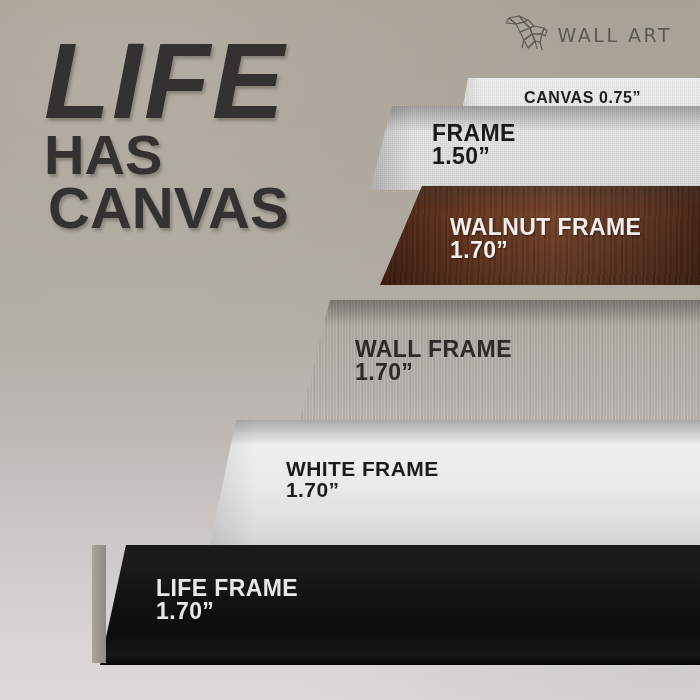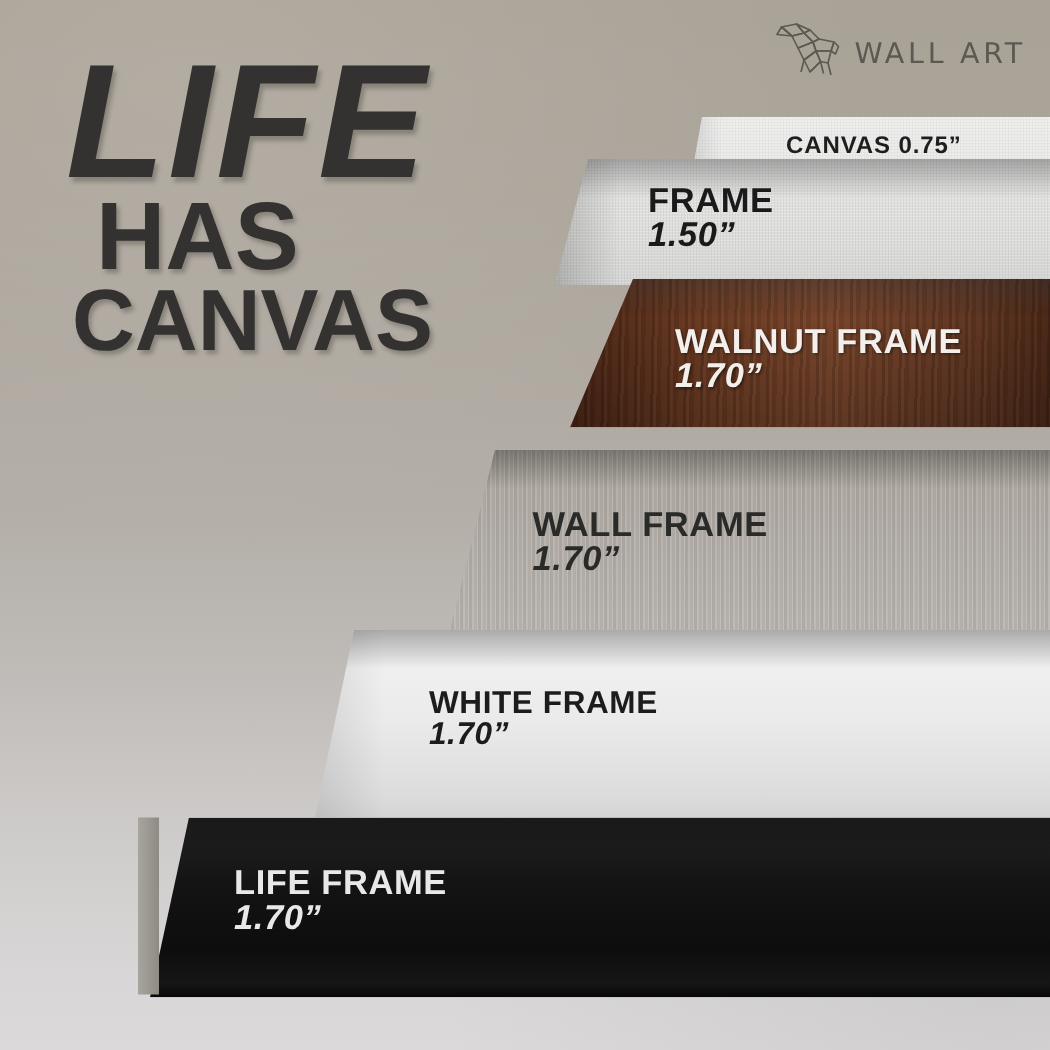--- a/index.html
+++ b/index.html
@@ -37,26 +37,26 @@
     color:#333230;
     line-height:0.84;
     letter-spacing:-0.5px;
   }
   #headline div{
     font-weight:bold;
     text-shadow:2px 3px 3px rgba(60,56,50,0.35);
     white-space:nowrap;
   }
   .hl-1{font-size:108px;letter-spacing:2px;font-style:italic;}
-  .hl-2{font-size:64px;margin-top:4px;margin-left:20px;letter-spacing:0px;}
+  .hl-2{font-size:56px;margin-top:4px;letter-spacing:0px;}
   .hl-3{font-size:58px;margin-top:6px;margin-left:4px;letter-spacing:0px;}
 
   
   #logo{
-    position:absolute;right:16px;top:14px;
+    position:absolute;right:28px;top:14px;
     display:flex;align-items:center;gap:8px;
     opacity:0.62;
   }
   #logo .mark{display:block;}
   #logo .wordmark{
     font-size:19px;letter-spacing:2.5px;color:#2e2c29;
     font-family:"DejaVu Sans", sans-serif;
   }
 
   
@@ -68,21 +68,21 @@
     position:absolute;inset:0;
   }
   .layer .txt{
     position:absolute;
     font-weight:bold;
     line-height:1.02;
     white-space:nowrap;
     z-index:4;
   }
   .layer .txt .l1{display:block;}
-  .layer .txt .l2{display:block;font-style:italic;}
+  .layer .txt .l2{display:block;}
 
   
   .castshadow{
     position:absolute;left:0;right:0;top:0;height:26px;
     background:linear-gradient(180deg, rgba(0,0,0,0.30), rgba(0,0,0,0));
     z-index:3;pointer-events:none;
   }
 
   
   #layer-canvas075{

